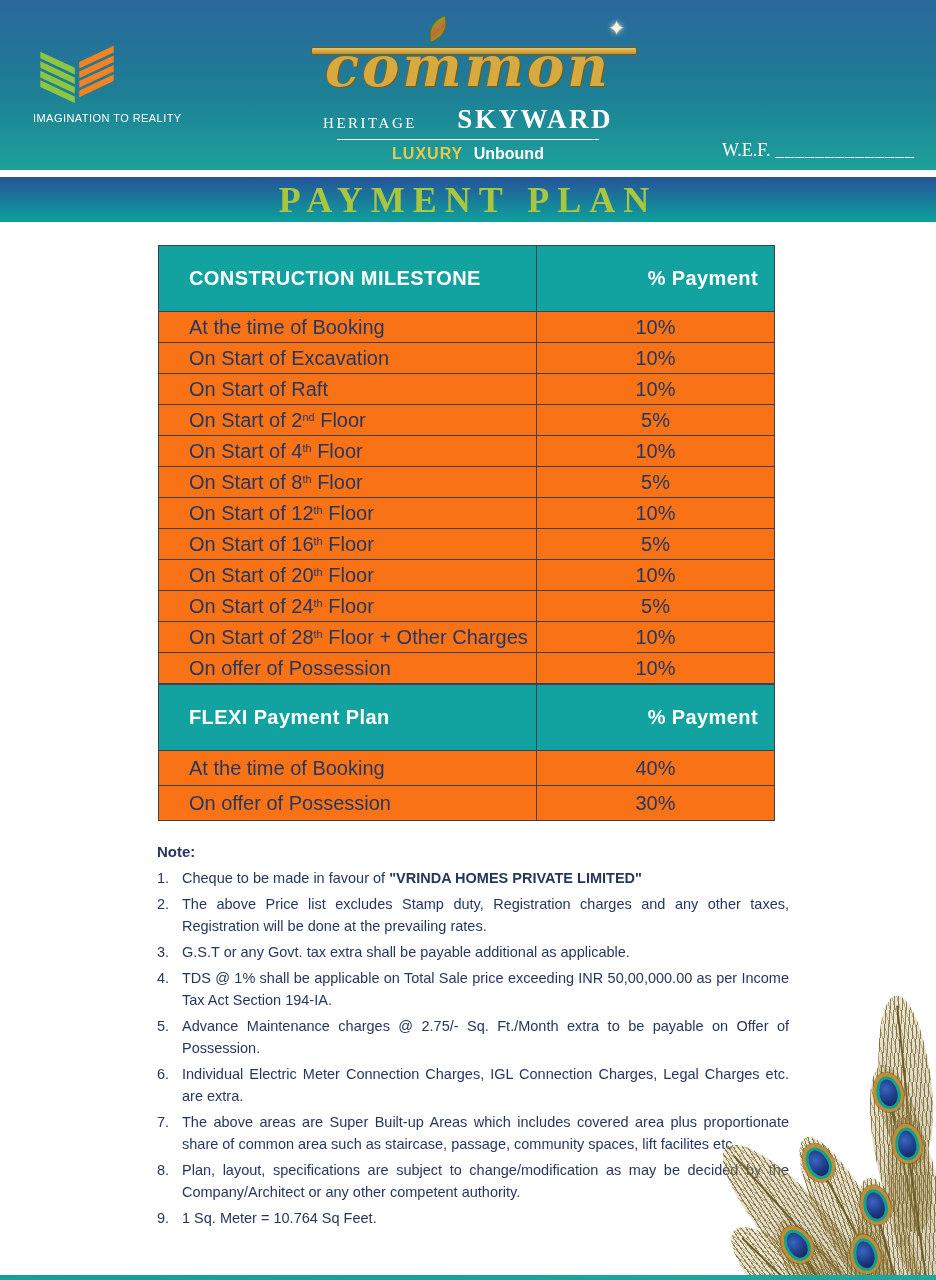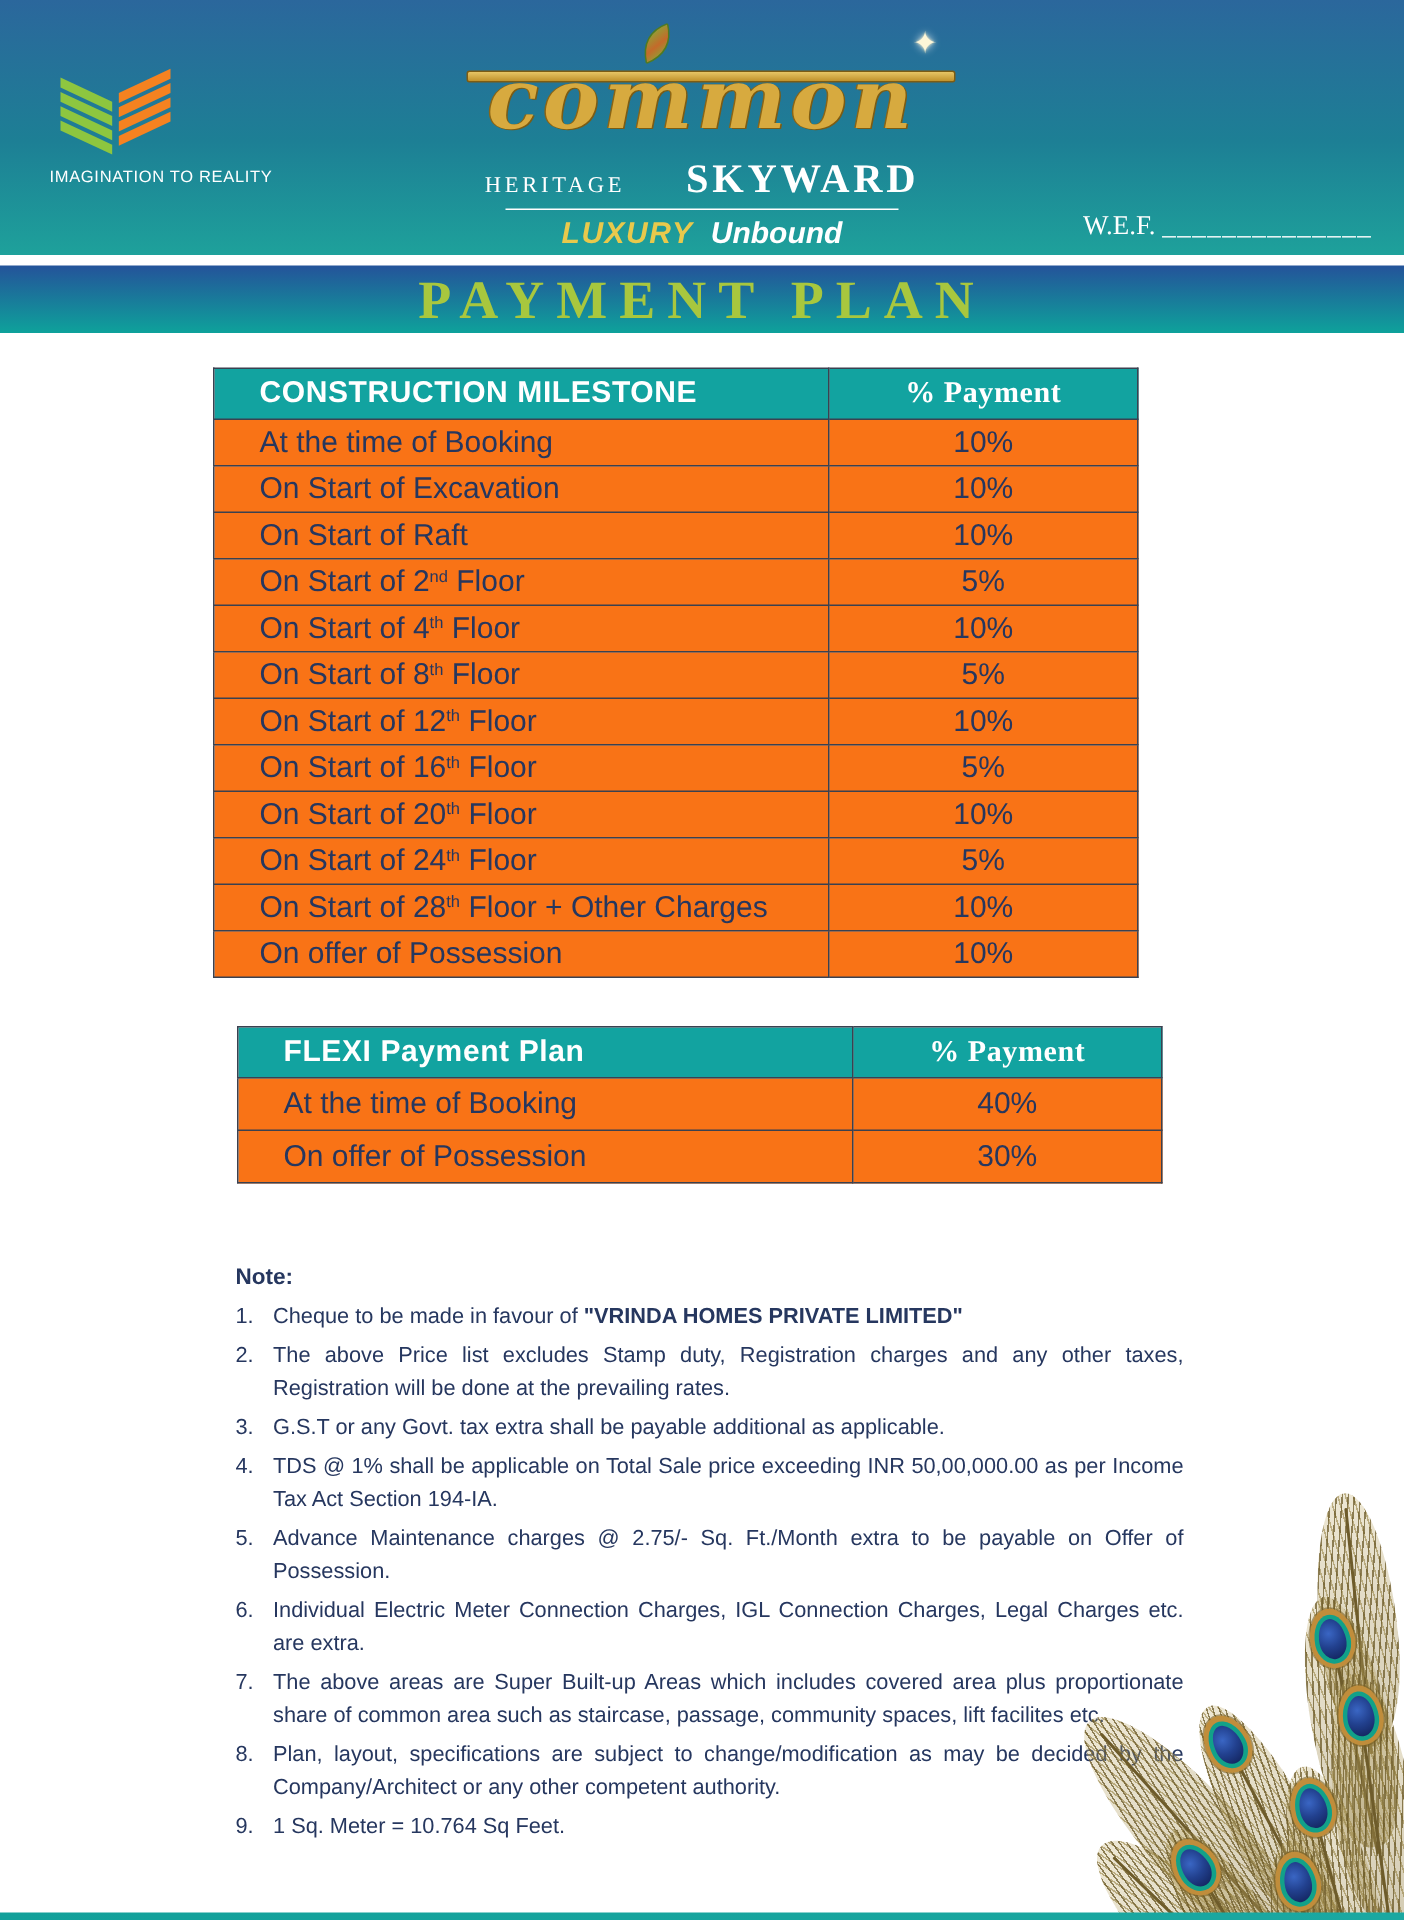--- a/index.html
+++ b/index.html
@@ -33,50 +33,50 @@
   }
   .leaf { position:absolute; top:-24px; left:36%; transform:rotate(28deg); }
   .sparkle {
     position:absolute; top:-22px; right:-14px; font-size:20px; color:#fdf6d8;
     text-shadow:0 0 6px #ffffff, 0 0 2px #ffe9a0;
   }
   .heritage-line { margin-top:10px; color:#ffffff; white-space:nowrap; }
   .heritage { font-family:"Liberation Serif",serif; font-size:15px; letter-spacing:2.5px; }
   .skyward  { font-family:"Liberation Serif",serif; font-size:27px; font-weight:bold; letter-spacing:2.5px;margin-left:36px; }
   .brand-rule { width:262px; height:1px; background:#ffffff; margin:4px auto 0 auto; }
-  .lux-line { margin-top:5px; font-style:italic; font-weight:bold; font-size:20px; white-space:nowrap; }
+  .lux-line { margin-top:5px; font-weight:bold; font-size:16px; white-space:nowrap; }
   .luxury { color:#e8c94c; letter-spacing:1px; }
   .unbound { color:#ffffff; margin-left:6px; }
   .wef {
     position:absolute; left:722px; top:140px; color:#ffffff;
     font-family:"Liberation Serif",serif; font-size:18px; white-space:nowrap;
   }
   .wef-line { letter-spacing:1px; }
 
   
   .banner {
     position:absolute; top:177px; left:0; width:936px; height:45px;
     background:linear-gradient(180deg,#24539a 0%, #0ea29b 100%);
     display:flex; align-items:center; justify-content:center;
   }
   .banner-title {
     font-family:"Liberation Serif",serif; font-weight:bold; font-size:36px;
     letter-spacing:8px; color:#a8c73e;
   }
 
   
-  .tbl-wrap1 { position:absolute; left:142px; top:245px; width:617px; }
+  .tbl-wrap1 { position:absolute; left:158px; top:245px; width:617px; }
   .tbl-wrap2 { position:absolute; left:158px; top:684px; width:617px;border-radius:27px; }
   table.plan { border-collapse:collapse; width:617px; table-layout:fixed; }
   table.plan th, table.plan td { border:1px solid #3a4150; }
   table.plan th {
     background:#12a3a0; color:#ffffff; height:33px; font-size:20px;
     font-weight:bold; letter-spacing:0.4px; text-align:left; padding:0 0 0 30px;
   }
-  table.plan th.c2 { text-align:center; padding:0; width:205px;font-family:Liberation Serif, serif; }
+  table.plan th.c2 { text-align:right; padding:16px; width:205px; }
   table.plan td { color:#26375f; background:#f97316; }
   table.plan td.c1 { font-size:20px; padding:0 0 0 30px; }
   table.plan td.c2 { font-size:20px; text-align:center; padding:0; }
   .tbl-wrap1 td { height:30px; }
   .tbl-wrap2 td { height:34px; }
   .tbl-wrap2 td.c1, .tbl-wrap2 td.c2 { font-size:22px; }
   table.plan sup { font-size:0.55em; vertical-align:0.55em; }
 
   
   .notes { position:absolute; left:157px; top:841px; width:632px; color:#26375f; }

